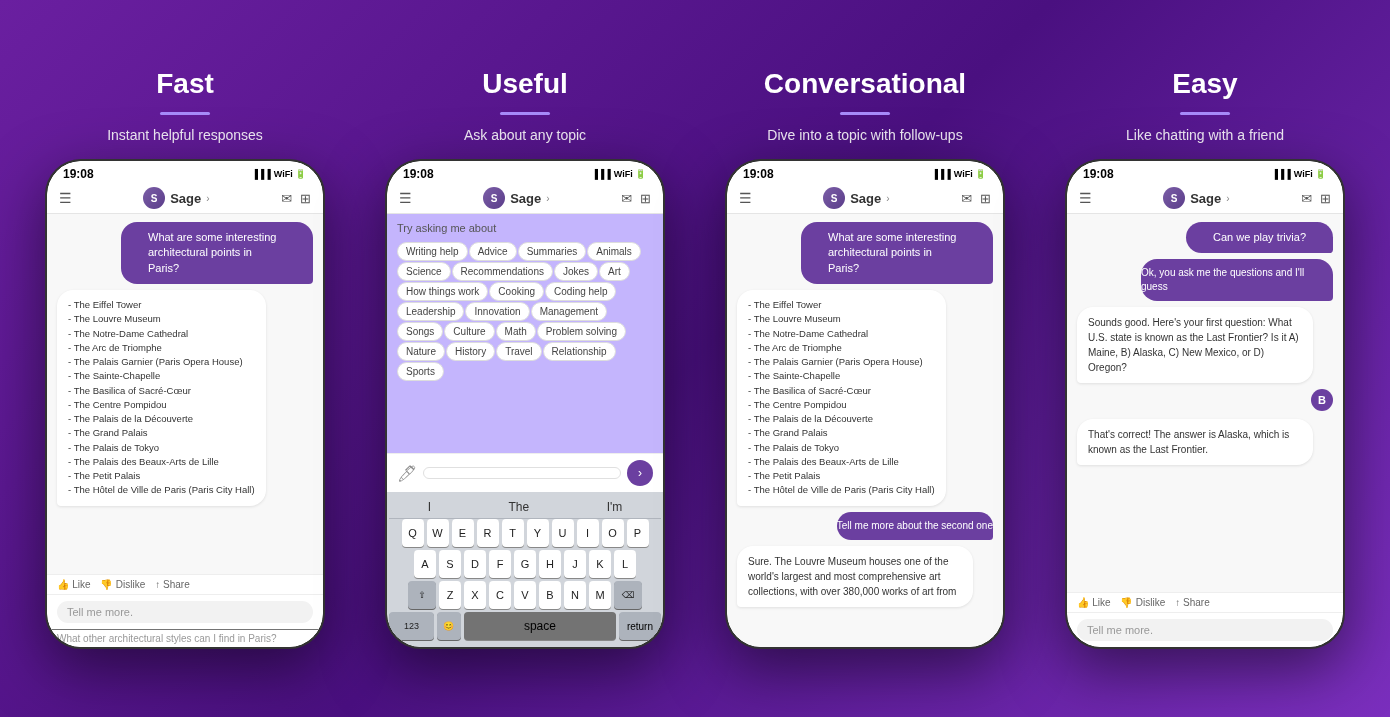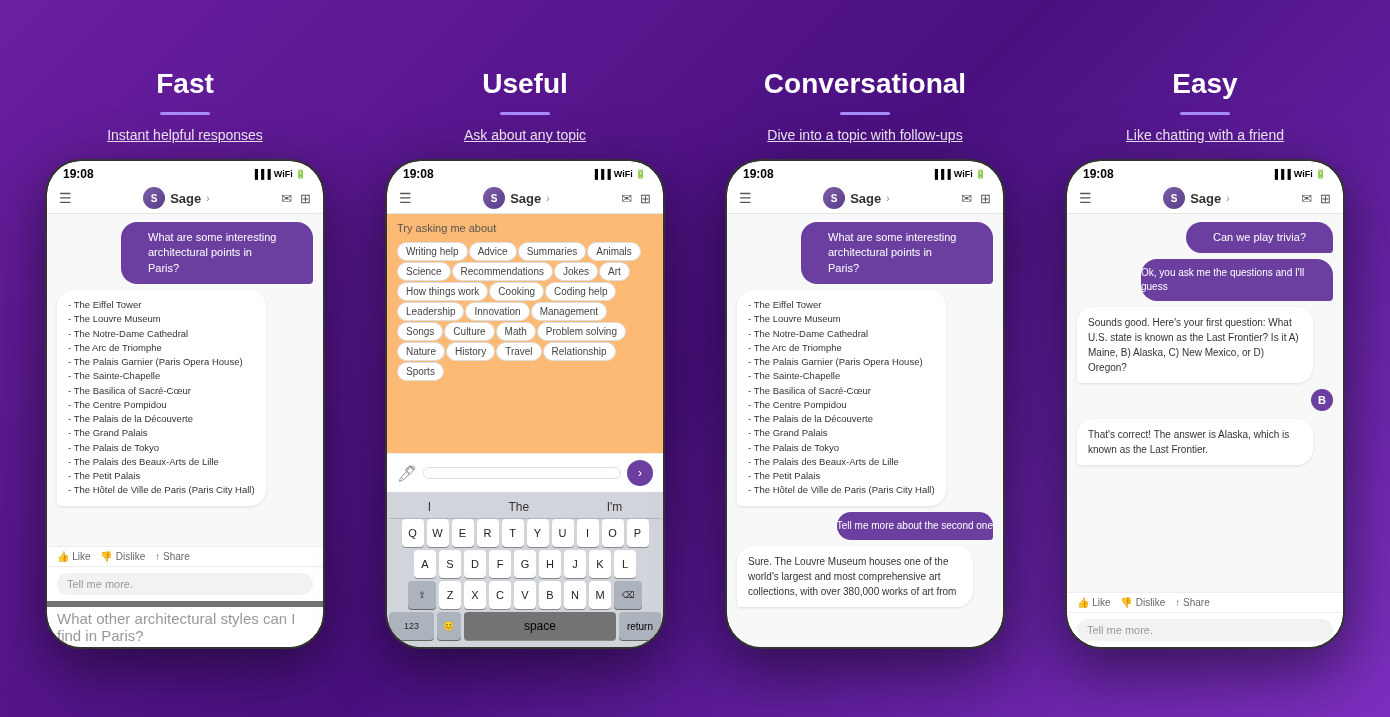--- a/index.html
+++ b/index.html
@@ -41,21 +41,20 @@
       height: 3px;
       background: #a78bfa;
       border-radius: 2px;
     }
     .feature-subtitle {
       font-size: 14px;
       font-weight: 500;
       color: rgba(255,255,255,0.9);
       text-align: center;
       margin-bottom: 4px;
-      text-decoration: underline;
     }
     .phone-frame {
       width: 280px;
       height: 490px;
       background: #1a1a1a;
       border-radius: 36px;
       border: 2px solid #333;
       overflow: hidden;
       position: relative;
       box-shadow: 0 20px 60px rgba(0,0,0,0.5);
@@ -176,30 +175,30 @@
     }
     .input-field {
       flex: 1;
       font-size: 11px;
       color: #999;
       background: #f2f2f2;
       border-radius: 16px;
       padding: 5px 10px;
     }
     .input-suggestion {
-      font-size: 15px;
+      font-size: 10px;
       color: #999;
       padding: 3px 8px 3px 10px;
       background: white;
-      border-top: 6px solid #737373;
+      border-top: 1px solid #737373;
     }
     
     .suggestions-area {
       padding: 8px 10px;
-      background: #fdba74;
+      background: #c4b5fd;
       flex: 1;
     }
     .suggestions-title {
       font-size: 11px;
       color: #555;
       margin-bottom: 8px;
     }
     .chips-container {
       display: flex;
       flex-wrap: wrap;

